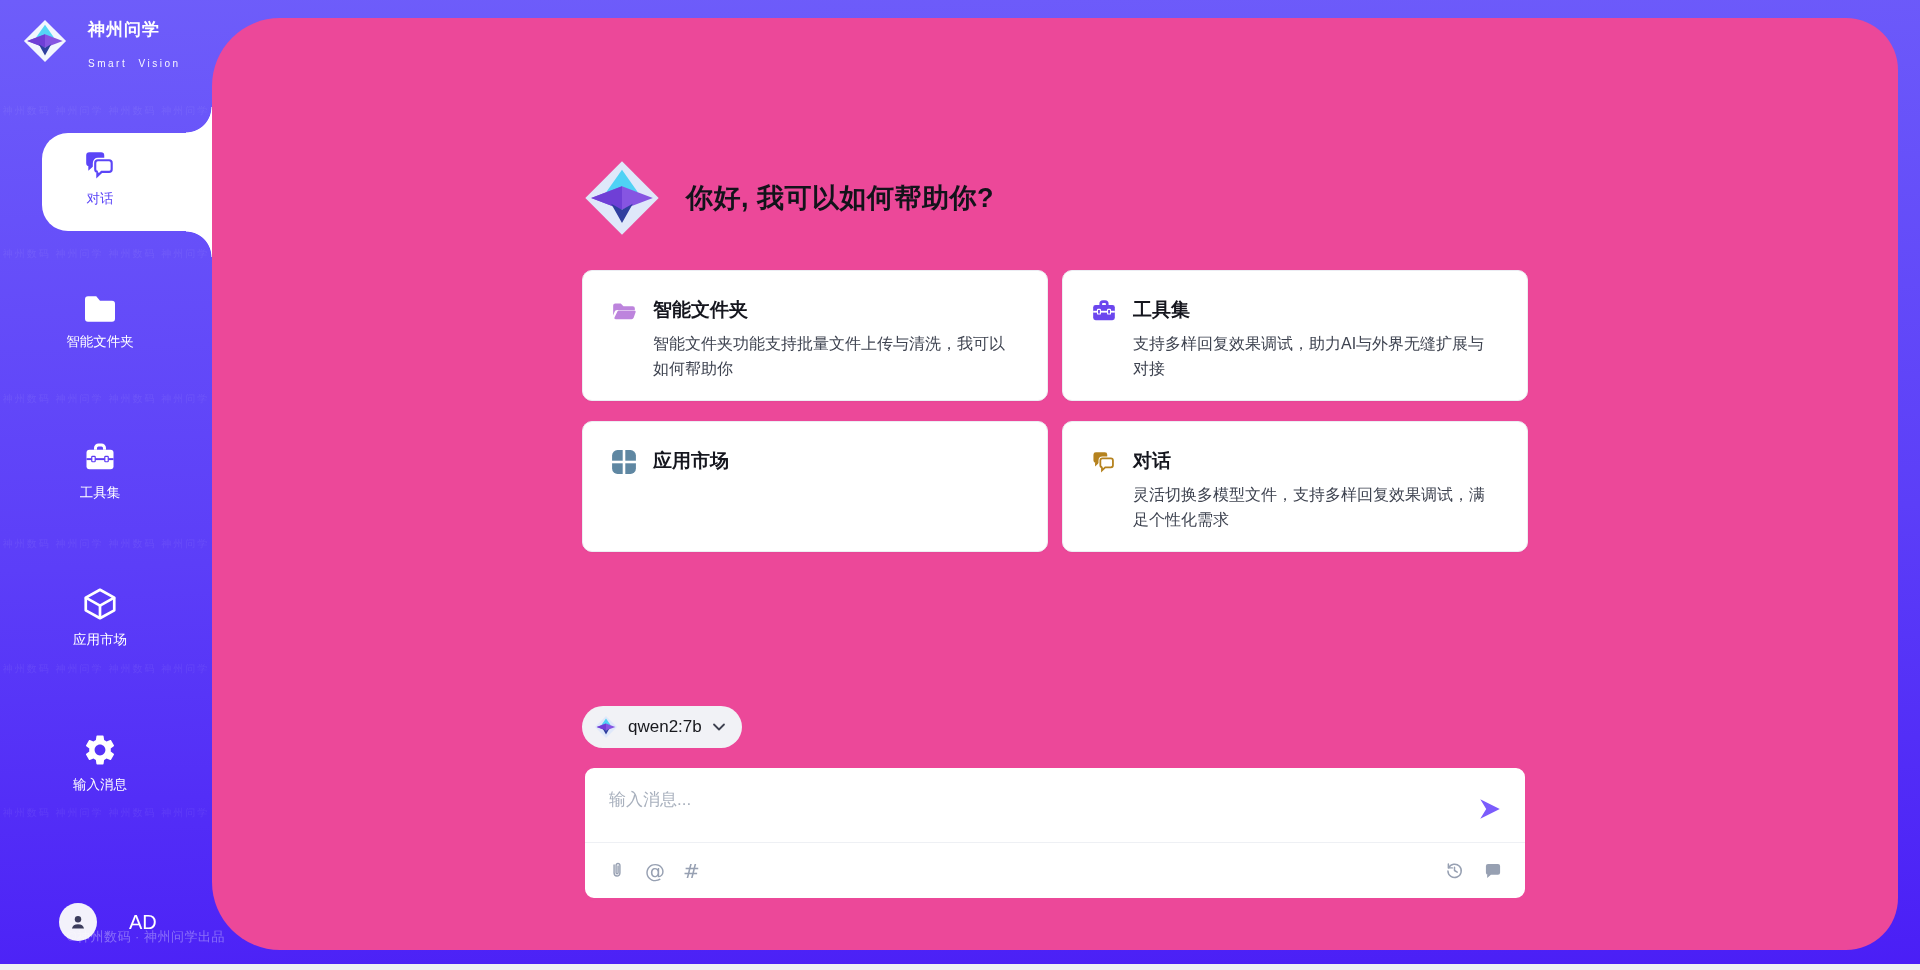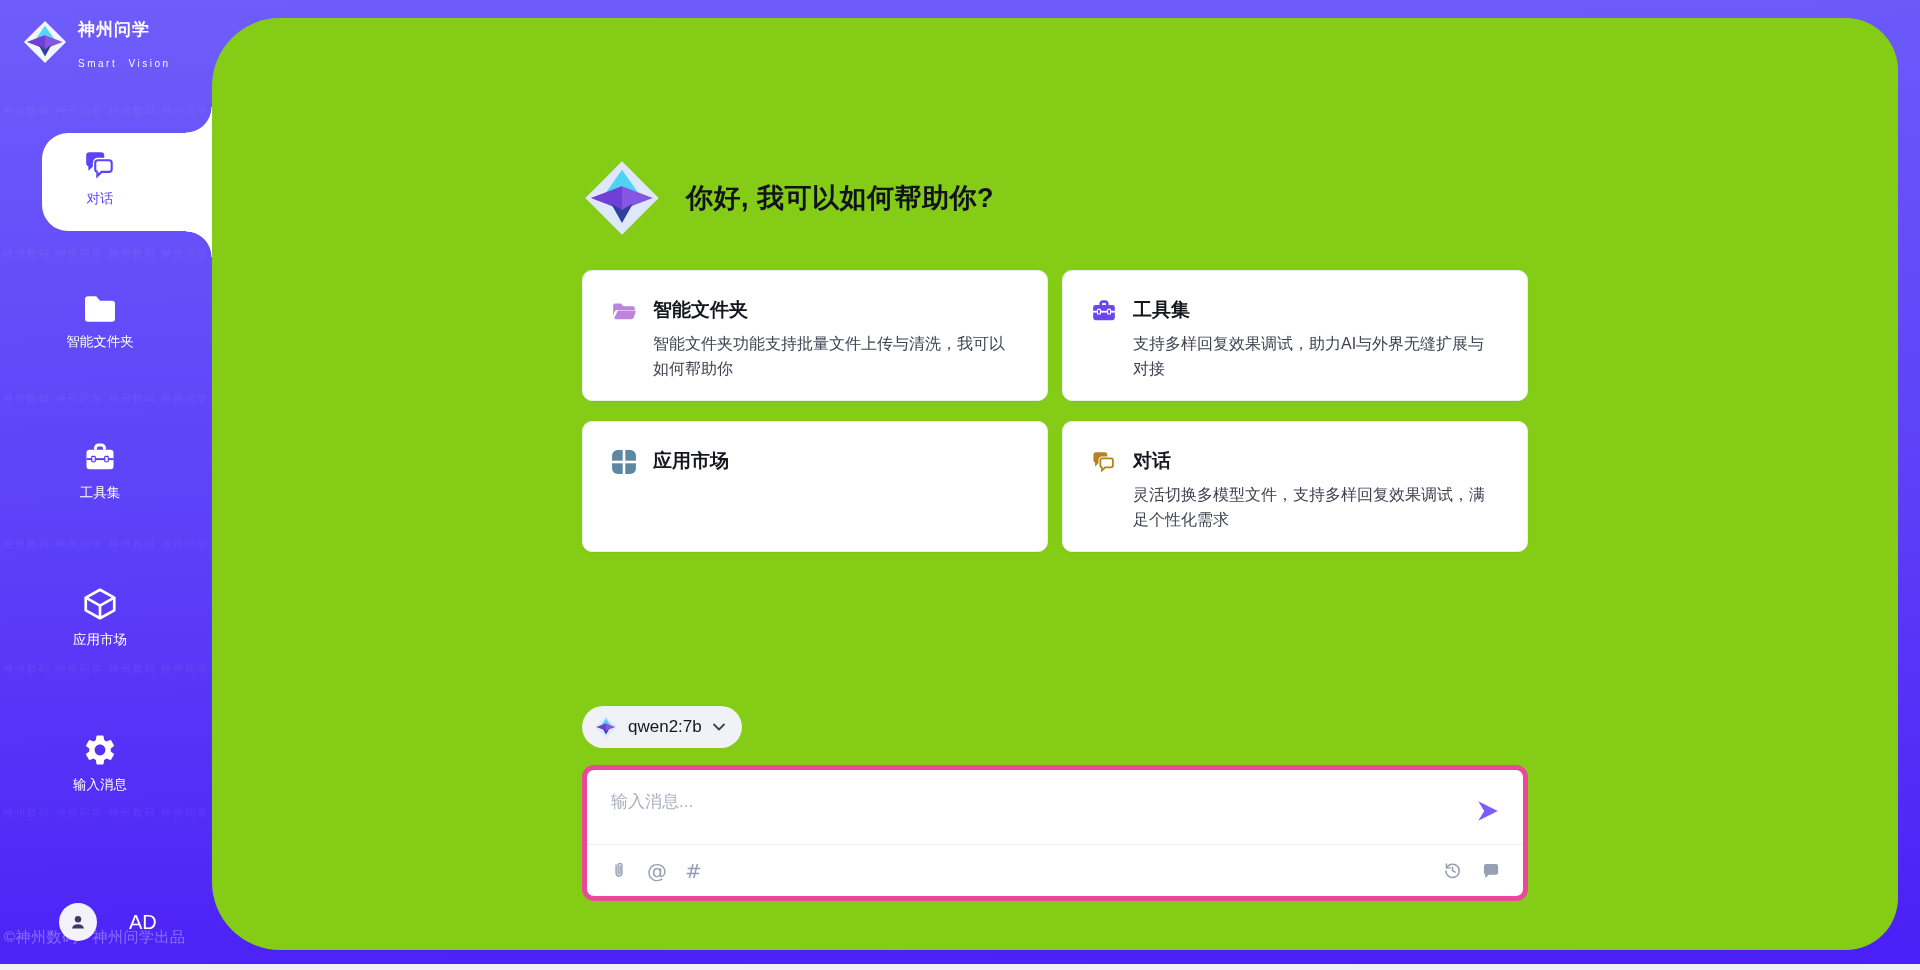--- a/index.html
+++ b/index.html
@@ -6,64 +6,64 @@
   html,body { width:1920px; height:970px; }
   body {
     position:relative; overflow:hidden;
     font-family:"Liberation Sans","DejaVu Sans",sans-serif;
     background:linear-gradient(178deg,#6e5dfa 0%,#5c3ef8 55%,#4a1ef6 100%);
   }
   
   .bottom-strip { position:absolute; left:0; right:0; bottom:0; height:6px; background:#eef0f3; }
   .panel {
     position:absolute; left:212px; top:18px; right:22px; bottom:20px;
-    background:#84cc16; border-radius:68px 52px 52px 68px; z-index:1;
+    background:#ec4899; border-radius:68px 52px 52px 68px; z-index:1;
   }
   
   .sidebar { position:absolute; left:0; top:0; width:212px; height:970px; z-index:2; }
   .wm { position:absolute; left:0; width:212px; overflow:hidden; white-space:nowrap;
         color:rgba(255,255,255,.07); font-size:10px; letter-spacing:2px; text-align:center; }
-  .brand { position:absolute; left:22px; top:18px; display:flex; align-items:flex-end; gap:10px; }
+  .brand { position:absolute; left:22px; top:18px; display:flex; align-items:flex-start; gap:20px; }
   .brand .name { color:#fff; font-size:17px; font-weight:700; letter-spacing:1px; }
   .brand .tag  { color:rgba(255,255,255,.95); font-size:10px; font-weight:500;
                  letter-spacing:2.5px; word-spacing:6px; margin-top:17px; }
   .nav-item { position:absolute; left:0; width:200px; text-align:center; z-index:2; cursor:pointer; }
   .nav-item .ico { display:block; margin:0 auto 7px; }
   .nav-item .lbl { font-size:13.5px; color:#fff; }
   .nav-item.active { height:98px; padding-top:15px; }
   .nav-item.active::before {
     content:""; position:absolute; left:42px; right:-12px; top:0; bottom:0;
     background:#fff; border-radius:26px 0 0 26px; z-index:-1;
   }
   .nav-item.active .lbl { color:#5b45f7; }
   .flare { position:absolute; left:186px; width:26px; height:26px; z-index:-1; }
   .flare-top    { top:-26px;    background:radial-gradient(circle 26px at 0 0,    rgba(255,255,255,0) 0 25px,#fff 25.8px); }
   .flare-bottom { bottom:-26px; background:radial-gradient(circle 26px at 0 100%, rgba(255,255,255,0) 0 25px,#fff 25.8px); }
   .user-row { position:absolute; left:59px; top:903px; display:flex; align-items:center; gap:32px; cursor:pointer; }
   .user-avatar { width:38px; height:38px; border-radius:50%; background:#f3f2fb;
                  display:flex; align-items:center; justify-content:center; }
   .user-name { color:#fff; font-size:20px; }
-  .copyright { position:absolute; left:4px; top:928px; width:212px; text-align:left;
-               color:rgba(255,255,255,.33); font-size:15px; letter-spacing:.5px; }
+  .copyright { position:absolute; left:13px; top:928px; width:212px; text-align:right;
+               color:rgba(255,255,255,.33); font-size:13px; letter-spacing:.5px; }
   
   .content { position:absolute; inset:0; display:flex; flex-direction:column; align-items:center; }
   .col { width:946px; }
   .greeting { display:flex; align-items:center; gap:24px; margin-top:140px; }
   .greeting h1 { font-size:27px; font-weight:700; color:#12131a; letter-spacing:.5px; }
   .cards { margin-top:32px; display:grid; grid-template-columns:466px 466px; gap:20px 14px; }
   .card { background:#fff; border:1px solid #ecedf3; border-radius:10px; height:131px;
           padding:26px 28px; display:flex; gap:16px; cursor:pointer;
           box-shadow:0 1px 2px rgba(25,25,60,.03); }
   .card .c-ico { flex:0 0 26px; margin-top:1px; }
   .card h2 { font-size:19px; font-weight:700; color:#15161e; margin-bottom:9px; }
   .card p  { font-size:16px; color:#3e4350; line-height:1.55; }
   .model-pill { margin-top:154px; align-self:flex-start; display:inline-flex; align-items:center;
           gap:10px; height:42px; padding:0 16px 0 12px; background:#f1f2f6; border-radius:22px;
           font-size:17px; color:#17181d; cursor:pointer; width:fit-content; }
-  .composer { position:relative; margin-top:17px; height:136px; border:5px solid #ec4899;
+  .composer { position:relative; margin-top:17px; height:136px; border:3px solid #ec4899;
           border-radius:12px; background:#fff; display:flex; flex-direction:column; }
   .composer textarea { height:72px; border:none; outline:none; resize:none; background:transparent;
           padding:20px 64px 0 24px; font-size:17px; color:#222;
           font-family:"Liberation Sans","DejaVu Sans",sans-serif; }
   .composer textarea::placeholder { color:#a8b0bd; }
   .send-btn { position:absolute; right:22px; top:28px; width:26px; height:26px; border:none;
           background:none; cursor:pointer; padding:0; }
   .divider { border-top:1px solid #eef0f4; margin:2px 0 0; }
   .c-toolbar { flex:1; display:flex; align-items:center; padding:0 22px; gap:18px; }
   .tool-btn { border:none; background:none; padding:0; cursor:pointer; display:flex;

